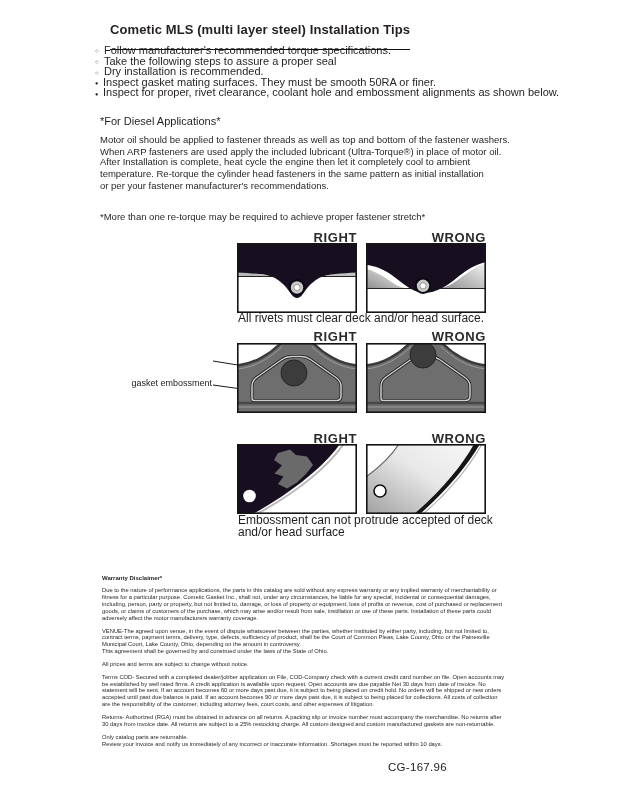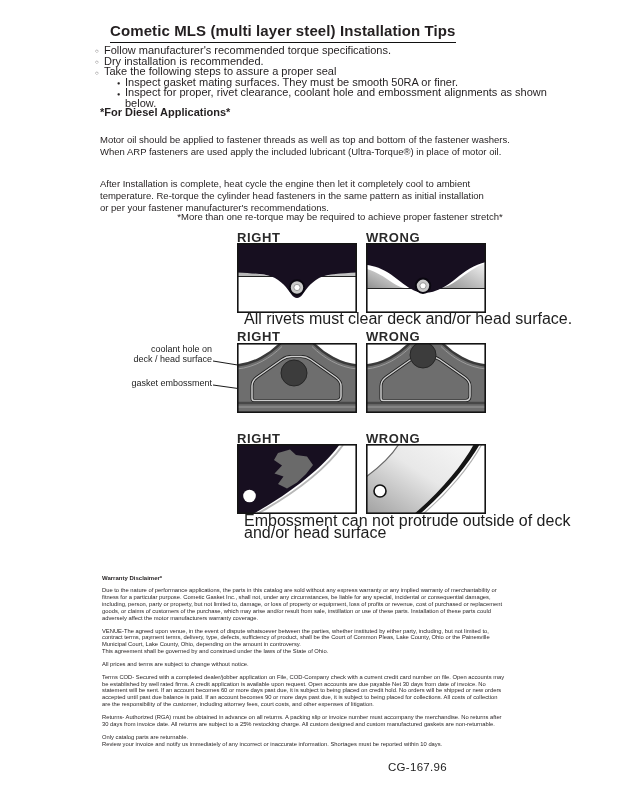--- a/index.html
+++ b/index.html
@@ -5,73 +5,73 @@
   html,body { margin:0; padding:0; background:#ffffff; }
   #page {
     position:relative; width:618px; height:800px; background:#ffffff;
     font-family:"Liberation Sans","DejaVu Sans",sans-serif; color:#231f20;
     overflow:hidden;
   }
   .abs { position:absolute; }
 
   
   #title {
-    left:110px; top:22px; font-size:15px; font-weight:bold;
-    border-bottom:1.5px solid #111; padding-bottom:3px; letter-spacing:0.1px;
+    left:110px; top:22px; font-size:13px; font-weight:bold;
+    border-bottom:1.5px solid #111; padding-bottom:12px; letter-spacing:0.1px;
   }
 
   
   #tips { left:95px; top:45px; width:480px; font-size:11px; line-height:10.6px; }
   .bullet { position:relative; padding-left:9px; }
   .bullet::before { content:"○"; position:absolute; left:0; top:1.4px; font-size:6px; }
-  .subbullet { position:relative; margin-left:22px; padding-left:8px; }
+  .subbullet { position:relative; padding-left:8px; }
   .subbullet::before { content:"●"; position:absolute; left:0; top:1.4px; font-size:5.5px; }
 
   
-  #diesel-heading { left:100px; top:106px; font-size:11px; font-weight:bold;text-align:right; }
+  #diesel-heading { left:100px; top:115px; font-size:11px; font-weight:normal;text-align:right; }
   .para { left:100px; width:480px; font-size:9.5px; line-height:12px; white-space:pre-line; }
 
   
-  .dlabel { width:120px; text-align:left; font-size:13px; font-weight:600;
+  .dlabel { width:120px; text-align:right; font-size:13px; font-weight:600;
             letter-spacing:0.6px; color:#2a2a2a; }
   .panel { width:120px; height:70px; display:block; }
-  .caption { left:244px; width:330px; font-size:16px; line-height:11.5px;
+  .caption { left:238px; width:330px; font-size:12px; line-height:11.5px;
              color:#1d1d1d; white-space:pre-line; }
   .sidelabel { width:122px; text-align:right; font-size:9px; line-height:10px;
                white-space:pre-line; color:#1d1d1d; }
 
   
   #disclaimer { left:102px; top:575px; width:486px; font-size:5.8px; line-height:6.85px; }
   #disclaimer .dp { white-space:pre-line; margin:0 0 6px 0; }
   #disclaimer-heading { font-weight:bold; font-size:6px; margin-bottom:5.5px; }
 
   #doc-code { left:388px; top:761px; font-size:11.5px; letter-spacing:0.3px; color:#222; }
 </style>
 </head>
 <body>
 
 <div id="page">
 
   <div class="abs" id="title">Cometic MLS (multi layer steel) Installation Tips</div>
 
   <div class="abs" id="tips">
     <div class="bullet">Follow manufacturer's recommended torque specifications.</div>
+    <div class="bullet">Take the following steps to assure a proper seal</div>
     <div class="bullet">Dry installation is recommended.</div>
-    <div class="bullet">Take the following steps to assure a proper seal</div>
     <div class="subbullet">Inspect gasket mating surfaces.  They must be smooth 50RA or finer.</div>
     <div class="subbullet">Inspect for proper, rivet clearance, coolant hole and embossment alignments as shown below.</div>
   </div>
 
   <div class="abs" id="diesel-heading">*For Diesel Applications*</div>
   <div class="abs para" style="top:134px;">Motor oil should be applied to fastener threads as well as top and bottom of the fastener washers.
 When ARP fasteners are used apply the included lubricant (Ultra-Torque®) in place of motor oil.</div>
-  <div class="abs para" style="top:178px;">After Installation is complete, heat cycle the engine then let it completely cool to ambient
+  <div class="abs para" style="top:156px;">After Installation is complete, heat cycle the engine then let it completely cool to ambient
 temperature. Re-torque the cylinder head fasteners in the same pattern as initial installation
 or per your fastener manufacturer's recommendations.</div>
-  <div class="abs para" style="top:211px;text-align:center;">*More than one re-torque may be required to achieve proper fastener stretch*</div>
+  <div class="abs para" style="top:211px;">*More than one re-torque may be required to achieve proper fastener stretch*</div>
 
   <div class="abs dlabel" style="left:237px; top:230px;">RIGHT</div>
   <div class="abs dlabel" style="left:366px; top:230px;">WRONG</div>
 
   <svg class="abs panel" style="left:237px; top:243px;" viewBox="0 0 120 70">
     <rect width="120" height="70" fill="#ffffff"></rect>
     <line x1="0" y1="33.5" x2="120" y2="33.5" stroke="#222" stroke-width="1"></line>
     <path d="M1,33 L1,27.5 C12,29.5 24,31.5 33,33 Z" fill="#b7b7b7"></path>
     <path d="M119,33 L119,26.5 C107,29 95,31.5 87,33 Z" fill="#c2c2c2"></path>
     <path d="M0,0 H120 V29.5 C103,30.5 92,31 85.5,33.5 C76,37 69.5,45.5 65.5,51.5 C62.5,56 57.5,56 54.5,51.5 C50.5,45.5 44,37 34.5,33.5 C28,31 17,30.5 0,29.5 Z" fill="#170f20"></path>
@@ -95,22 +95,20 @@
     <circle cx="57" cy="42.8" r="7.2" fill="#c9c9c9" stroke="#0a0710" stroke-width="2"></circle>
     <circle cx="57" cy="42.8" r="3.1" fill="#ffffff" stroke="#888" stroke-width="0.8"></circle>
     <rect x="0.8" y="0.8" width="118.4" height="68.4" fill="none" stroke="#141414" stroke-width="1.6"></rect>
   </svg>
 
   <div class="abs caption" style="top:313px;">All rivets must clear deck and/or head surface.</div>
 
   <div class="abs dlabel" style="left:237px; top:329px;">RIGHT</div>
   <div class="abs dlabel" style="left:366px; top:329px;">WRONG</div>
 
-  <div class="abs sidelabel" style="left:90px; top:344px;">coolant hole on
-deck / head surface</div>
   <div class="abs sidelabel" style="left:90px; top:378px;">gasket embossment</div>
 
   <svg class="abs" style="left:115px; top:340px; width:200px; height:65px;" viewBox="0 0 200 65">
     <line x1="98" y1="21" x2="178" y2="34" stroke="#1a1a1a" stroke-width="1"></line>
     <line x1="98" y1="45" x2="141" y2="51" stroke="#1a1a1a" stroke-width="1"></line>
   </svg>
 
   <svg class="abs panel" style="left:237px; top:343px;" viewBox="0 0 120 70">
     <rect width="120" height="70" fill="#ffffff"></rect>
     <path d="M0,70 L0,22.5 C17,21 33,11 43.5,0.5 L76.5,0.5 C87,11 103,21 120,22.5 L120,70 Z" fill="#6e6e6e"></path>
@@ -164,21 +162,21 @@
     </defs>
     <rect width="120" height="70" fill="#ffffff"></rect>
     <path d="M33,0 L108,0 C96,22 74,48 48,70 L0,70 L0,33 C13,23.5 25,12.5 33,0 Z" fill="url(#g2)"></path>
     <path d="M33,0 C25,12.5 13,23.5 0,33" stroke="#666" stroke-width="1.2" fill="none"></path>
     <path d="M108,0 C96,22 74,48 48,70 L54,70 C80,47 102,21 114,0 Z" fill="#151515"></path>
     <path d="M116,0 C104,22 82,49 57,70" stroke="#b0b0b0" stroke-width="1.2" fill="none"></path>
     <circle cx="14" cy="47" r="6" fill="#ffffff" stroke="#111" stroke-width="1.6"></circle>
     <rect x="0.8" y="0.8" width="118.4" height="68.4" fill="none" stroke="#141414" stroke-width="1.6"></rect>
   </svg>
 
-  <div class="abs caption" style="top:515px;">Embossment can not protrude outside of deck
+  <div class="abs caption" style="top:515px;">Embossment can not protrude accepted of deck
 and/or head surface</div>
 
   <div class="abs" id="disclaimer">
     <div id="disclaimer-heading">Warranty Disclaimer*</div>
     <div class="dp">Due to the nature of performance applications, the parts in this catalog are sold without any express warranty or any implied warranty of merchantability or
 fitness for a particular purpose.  Cometic Gasket Inc., shall not, under any circumstances, be liable for any special, incidental or consequential damages,
 including, person, party or property, but not limited to, damage, or loss of property or equipment, loss of profits or revenue, cost of purchased or replacement
 goods, or claims of customers of the purchase, which may arise and/or result from sale, instillation or use of these parts.  Installation of these parts could
 adversely affect the motor manufacturers warranty coverage.</div>
     <div class="dp">VENUE-The agreed upon venue, in the event of dispute whatsoever between the parties, whether instituted by either party, including, but not limited to,

